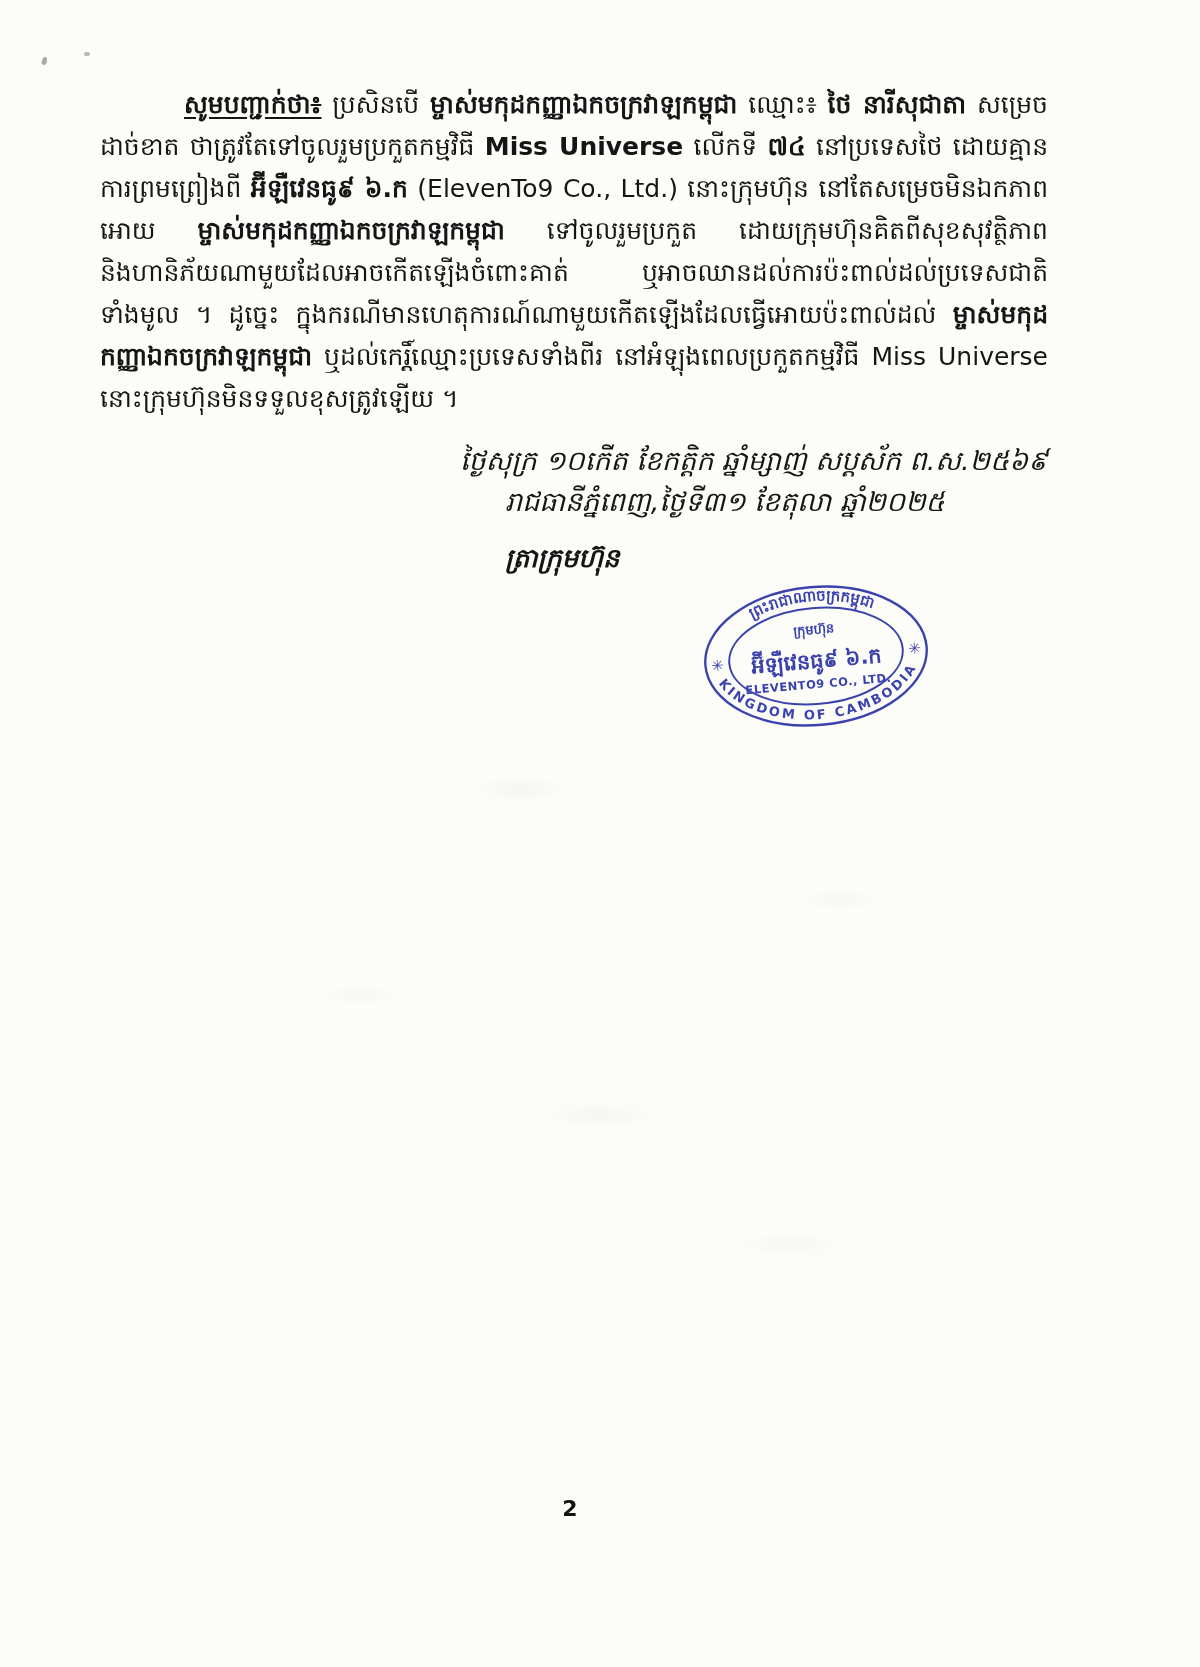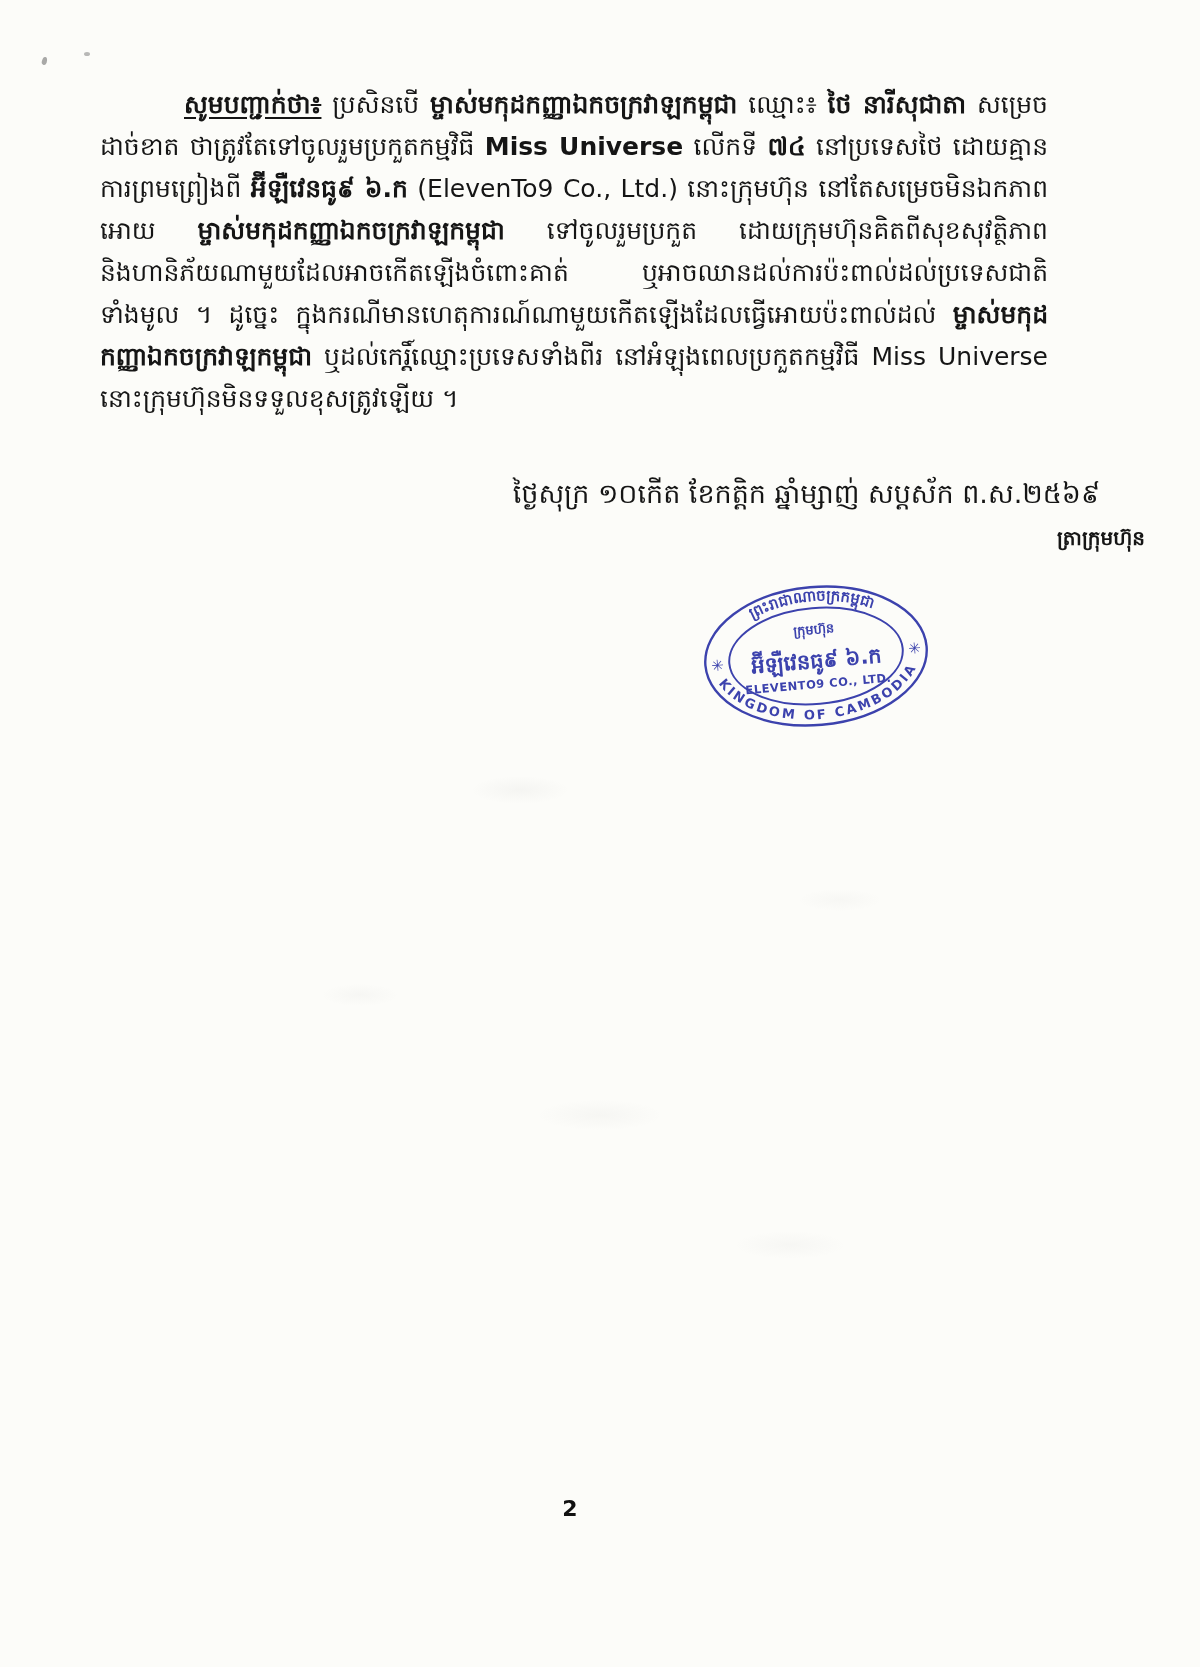--- a/index.html
+++ b/index.html
@@ -26,25 +26,25 @@
 
   .content{
     position:absolute;left:100px;top:84px;width:948px;
     font-size:25px;line-height:42px;text-align:justify;
   }
   .para{margin:0;text-indent:84px;}
   .b{font-weight:bold;}
   .u{text-decoration:underline;text-underline-offset:4px;}
 
   .date-block{
-    position:absolute;left:460px;top:473px;width:640px;
-    text-align:right;font-size:27px;line-height:41px;
+    position:absolute;left:460px;top:440px;width:640px;
+    text-align:left;font-size:27px;line-height:41px;font-style:italic;
   }
   .shift-right{transform:translateX(45px);}
-  .seal-caption{font-size:20px;margin-top:4px;}
+  .seal-caption{font-size:26px;margin-top:16px;}
 
   .stamp{
     position:absolute;left:700px;top:582px;width:232px;height:148px;
     transform:rotate(-5deg);opacity:0.93;
   }
   .ring-outer{fill:none;stroke:#2e35a8;stroke-width:2.4;}
   .ring-inner{fill:none;stroke:#2e35a8;stroke-width:2;}
   .arc-khmer{font-size:15px;font-weight:bold;fill:#2e35a8;text-anchor:middle;}
   .arc-latin{font-size:13px;font-weight:bold;fill:#2e35a8;text-anchor:middle;letter-spacing:2.5px;}
   .star{font-size:15px;fill:#2e35a8;text-anchor:middle;}
@@ -64,20 +64,21 @@
 
   <div class="artifact a1"></div>
   <div class="artifact a2"></div>
 
   <div class="content">
     <p class="para"><span class="b u">សូមបញ្ជាក់ថា៖</span><span> ប្រសិនបើ </span><span class="b">ម្ចាស់មកុដកញ្ញាឯកចក្រវាឡកម្ពុជា</span><span> ឈ្មោះ៖ </span><span class="b">ថៃ នារីសុជាតា</span><span> សម្រេចដាច់ខាត ថាត្រូវតែទៅចូលរួមប្រកួតកម្មវិធី </span><span class="b">Miss Universe</span><span> លើកទី </span><span class="b">៧៤</span><span> នៅប្រទេសថៃ ដោយគ្មានការព្រមព្រៀងពី </span><span class="b">អ៊ីឡឺវេនធូ៩ ៦.ក</span><span> (ElevenTo9 Co., Ltd.) នោះក្រុមហ៊ុន នៅតែសម្រេចមិនឯកភាពអោយ </span><span class="b">ម្ចាស់មកុដកញ្ញាឯកចក្រវាឡកម្ពុជា</span><span> ទៅចូលរួមប្រកួត ដោយក្រុមហ៊ុនគិតពីសុខសុវត្ថិភាព និងហានិភ័យណាមួយដែលអាចកើតឡើងចំពោះគាត់ ឬអាចឈានដល់ការប៉ះពាល់ដល់ប្រទេសជាតិទាំងមូល ។ ដូច្នេះ ក្នុងករណីមានហេតុការណ៍ណាមួយកើតឡើងដែលធ្វើអោយប៉ះពាល់ដល់ </span><span class="b">ម្ចាស់មកុដកញ្ញាឯកចក្រវាឡកម្ពុជា</span><span> ឬដល់កេរ្តិ៍ឈ្មោះប្រទេសទាំងពីរ នៅអំឡុងពេលប្រកួតកម្មវិធី </span><span>Miss Universe</span><span> នោះក្រុមហ៊ុនមិនទទួលខុសត្រូវឡើយ ។</span></p>
   </div>
 
   <div class="date-block">
     <div class="date-line">ថ្ងៃសុក្រ ១០កើត ខែកត្តិក ឆ្នាំម្សាញ់ សប្តស័ក ព.ស.២៥៦៩</div>
+    <div class="date-line shift-right">រាជធានីភ្នំពេញ,ថ្ងៃទី៣១ ខែតុលា ឆ្នាំ២០២៥</div>
     <div class="seal-caption b shift-right">ត្រាក្រុមហ៊ុន</div>
   </div>
 
   <div class="stamp">
     <svg viewBox="0 0 232 148" width="232" height="148">
       <defs>
         <path id="arcTop" d="M 20,76 A 96,57 0 0 1 212,76"></path>
         <path id="arcBottom" d="M 11,72 A 105,65 0 0 0 221,72"></path>
       </defs>
       <ellipse class="ring-outer" cx="116" cy="74" rx="111" ry="69"></ellipse>

